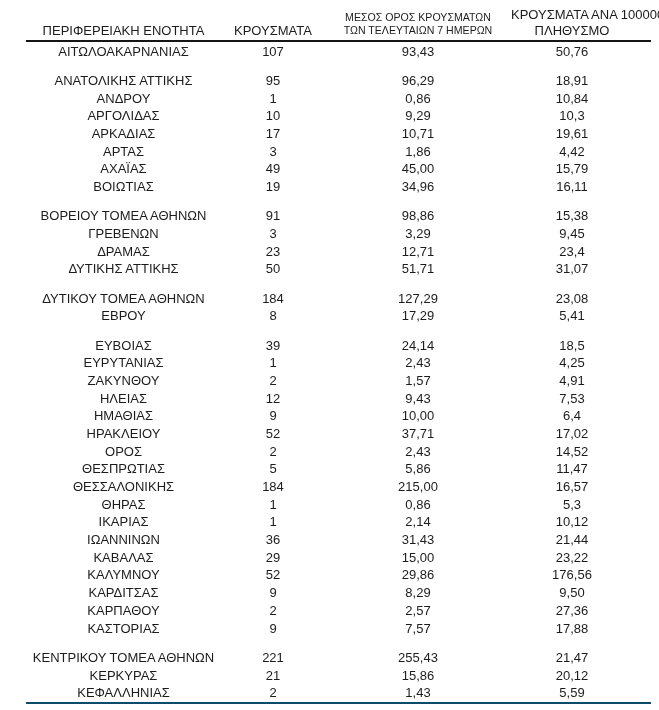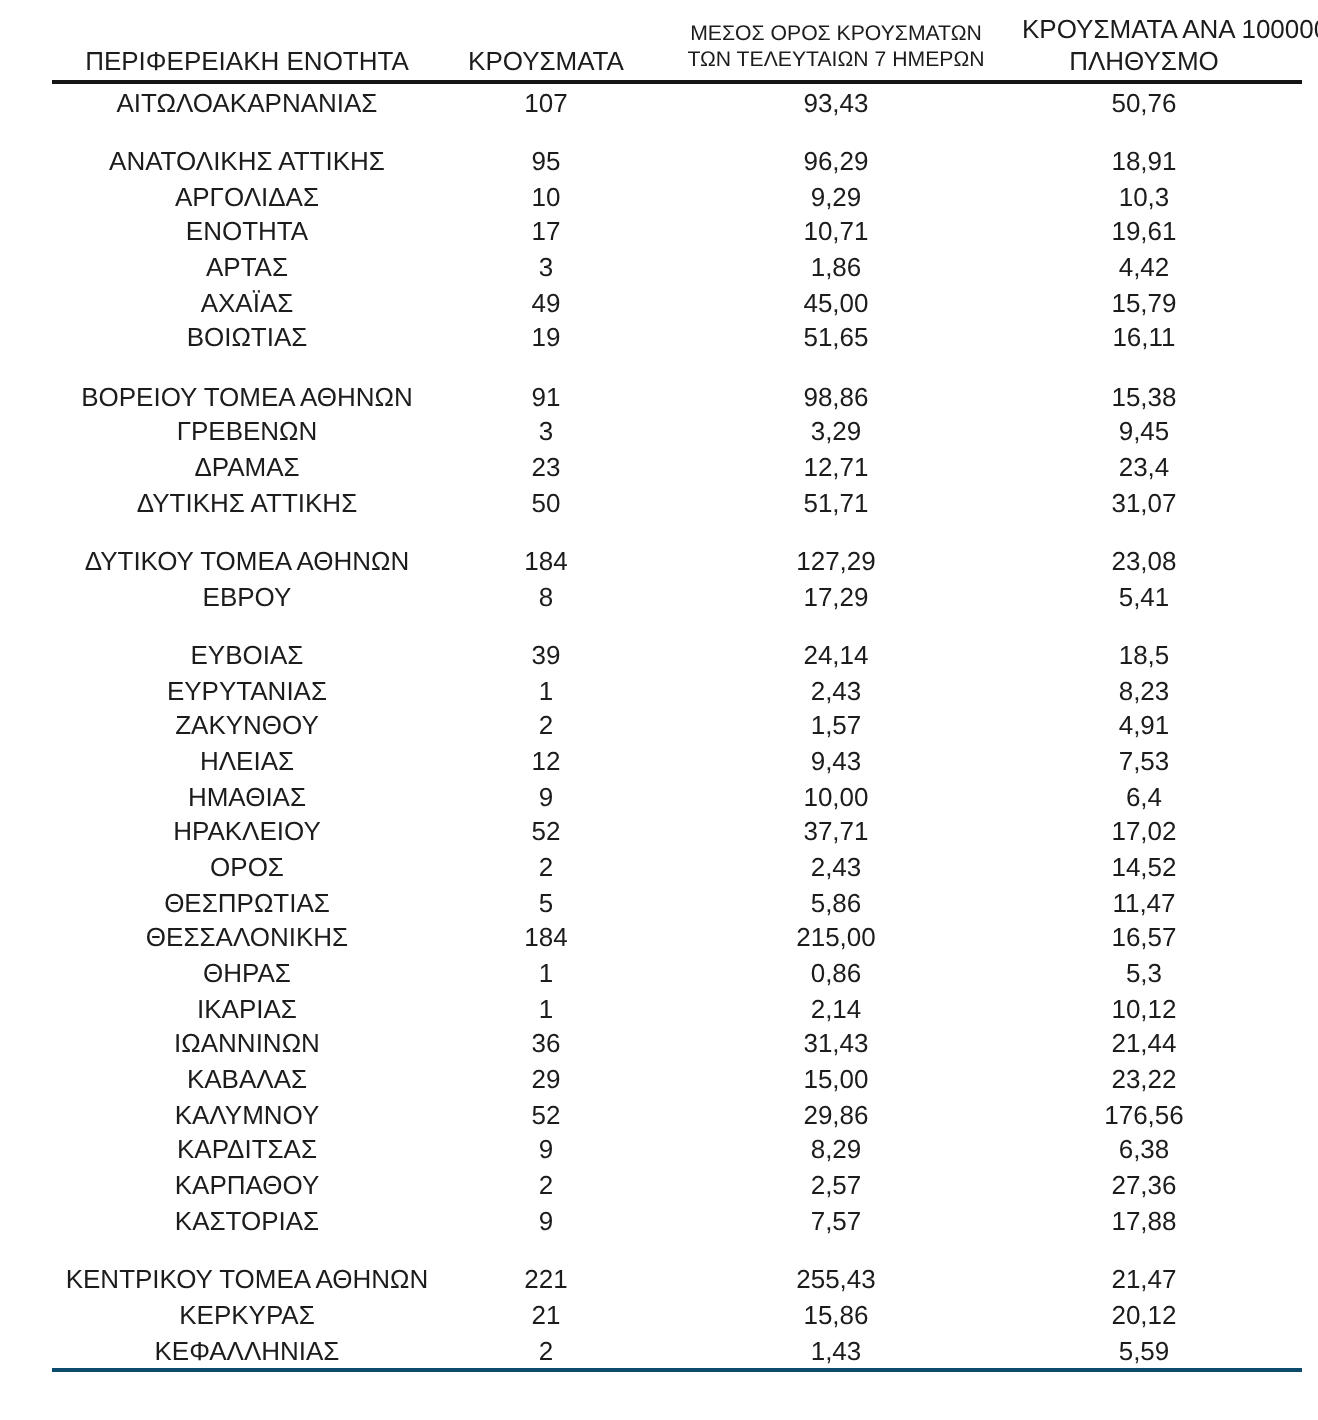--- a/index.html
+++ b/index.html
@@ -97,47 +97,53 @@
         <tr class="spacer-row">
           <td colspan="4"></td>
         </tr>
         <tr>
           <td>ΑΝΑΤΟΛΙΚΗΣ ΑΤΤΙΚΗΣ</td>
           <td>95</td>
           <td>96,29</td>
           <td class="col4">18,91</td>
         </tr>
         <tr>
+          <td>ΑΝΔΡΟΥ</td>
+          <td>1</td>
+          <td>0,86</td>
+          <td class="col4">10,84</td>
+        </tr>
+        <tr>
           <td>ΑΡΓΟΛΙΔΑΣ</td>
           <td>10</td>
           <td>9,29</td>
           <td class="col4">10,3</td>
         </tr>
         <tr>
-          <td>ΕΝΟΤΗΤΑ</td>
+          <td>ΑΡΚΑΔΙΑΣ</td>
           <td>17</td>
           <td>10,71</td>
           <td class="col4">19,61</td>
         </tr>
         <tr>
           <td>ΑΡΤΑΣ</td>
           <td>3</td>
           <td>1,86</td>
           <td class="col4">4,42</td>
         </tr>
         <tr>
           <td>ΑΧΑΪΑΣ</td>
           <td>49</td>
           <td>45,00</td>
           <td class="col4">15,79</td>
         </tr>
         <tr>
           <td>ΒΟΙΩΤΙΑΣ</td>
           <td>19</td>
-          <td>51,65</td>
+          <td>34,96</td>
           <td class="col4">16,11</td>
         </tr>
         <tr class="spacer-row">
           <td colspan="4"></td>
         </tr>
         <tr>
           <td>ΒΟΡΕΙΟΥ ΤΟΜΕΑ ΑΘΗΝΩΝ</td>
           <td>91</td>
           <td>98,86</td>
           <td class="col4">15,38</td>
@@ -181,21 +187,21 @@
         <tr>
           <td>ΕΥΒΟΙΑΣ</td>
           <td>39</td>
           <td>24,14</td>
           <td class="col4">18,5</td>
         </tr>
         <tr>
           <td>ΕΥΡΥΤΑΝΙΑΣ</td>
           <td>1</td>
           <td>2,43</td>
-          <td class="col4">8,23</td>
+          <td class="col4">4,25</td>
         </tr>
         <tr>
           <td>ΖΑΚΥΝΘΟΥ</td>
           <td>2</td>
           <td>1,57</td>
           <td class="col4">4,91</td>
         </tr>
         <tr>
           <td>ΗΛΕΙΑΣ</td>
           <td>12</td>
@@ -259,21 +265,21 @@
         <tr>
           <td>ΚΑΛΥΜΝΟΥ</td>
           <td>52</td>
           <td>29,86</td>
           <td class="col4">176,56</td>
         </tr>
         <tr>
           <td>ΚΑΡΔΙΤΣΑΣ</td>
           <td>9</td>
           <td>8,29</td>
-          <td class="col4">6,38</td>
+          <td class="col4">9,50</td>
         </tr>
         <tr>
           <td>ΚΑΡΠΑΘΟΥ</td>
           <td>2</td>
           <td>2,57</td>
           <td class="col4">27,36</td>
         </tr>
         <tr>
           <td>ΚΑΣΤΟΡΙΑΣ</td>
           <td>9</td>

